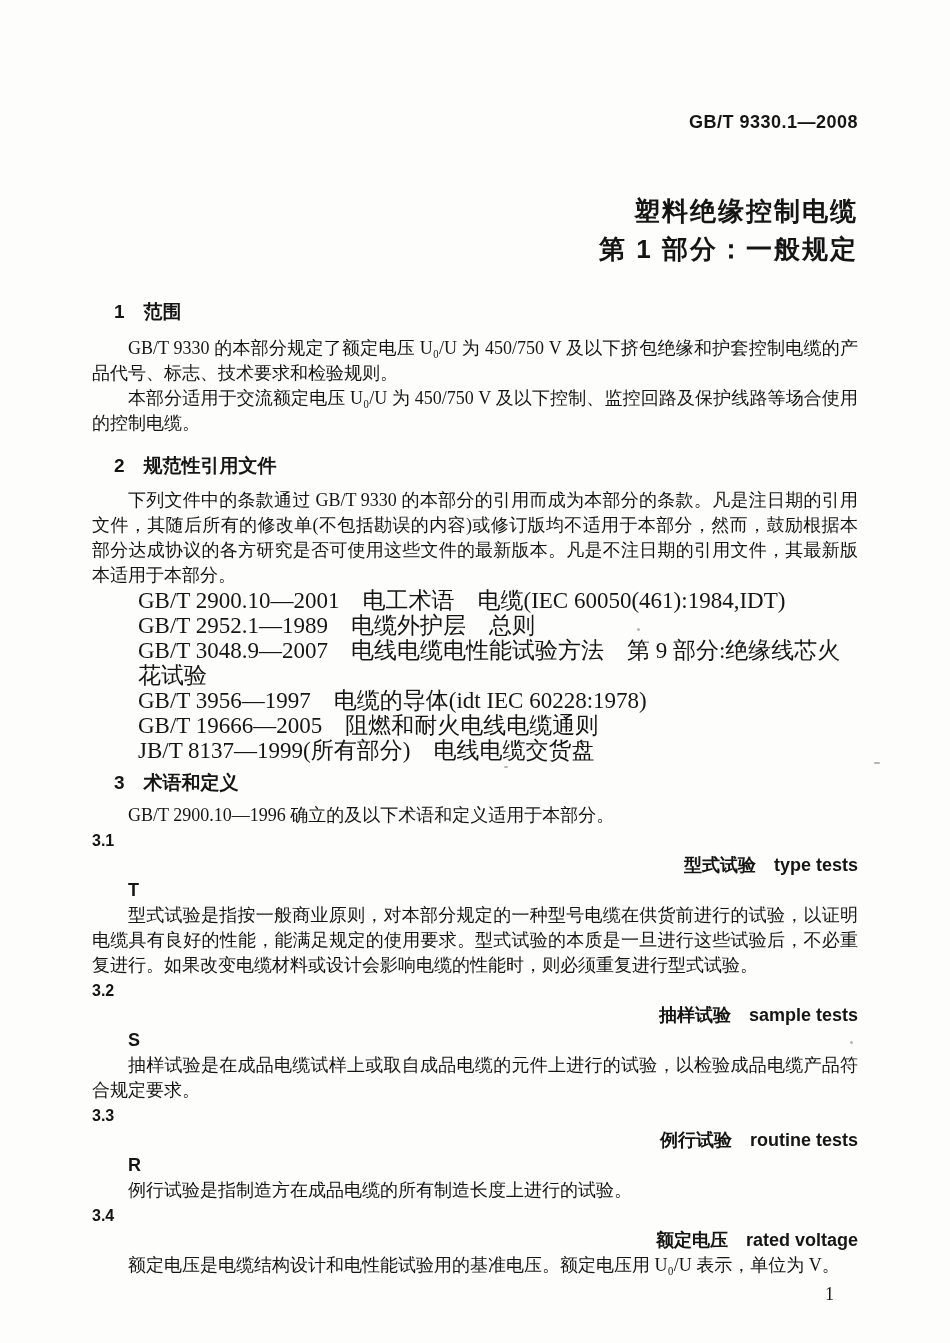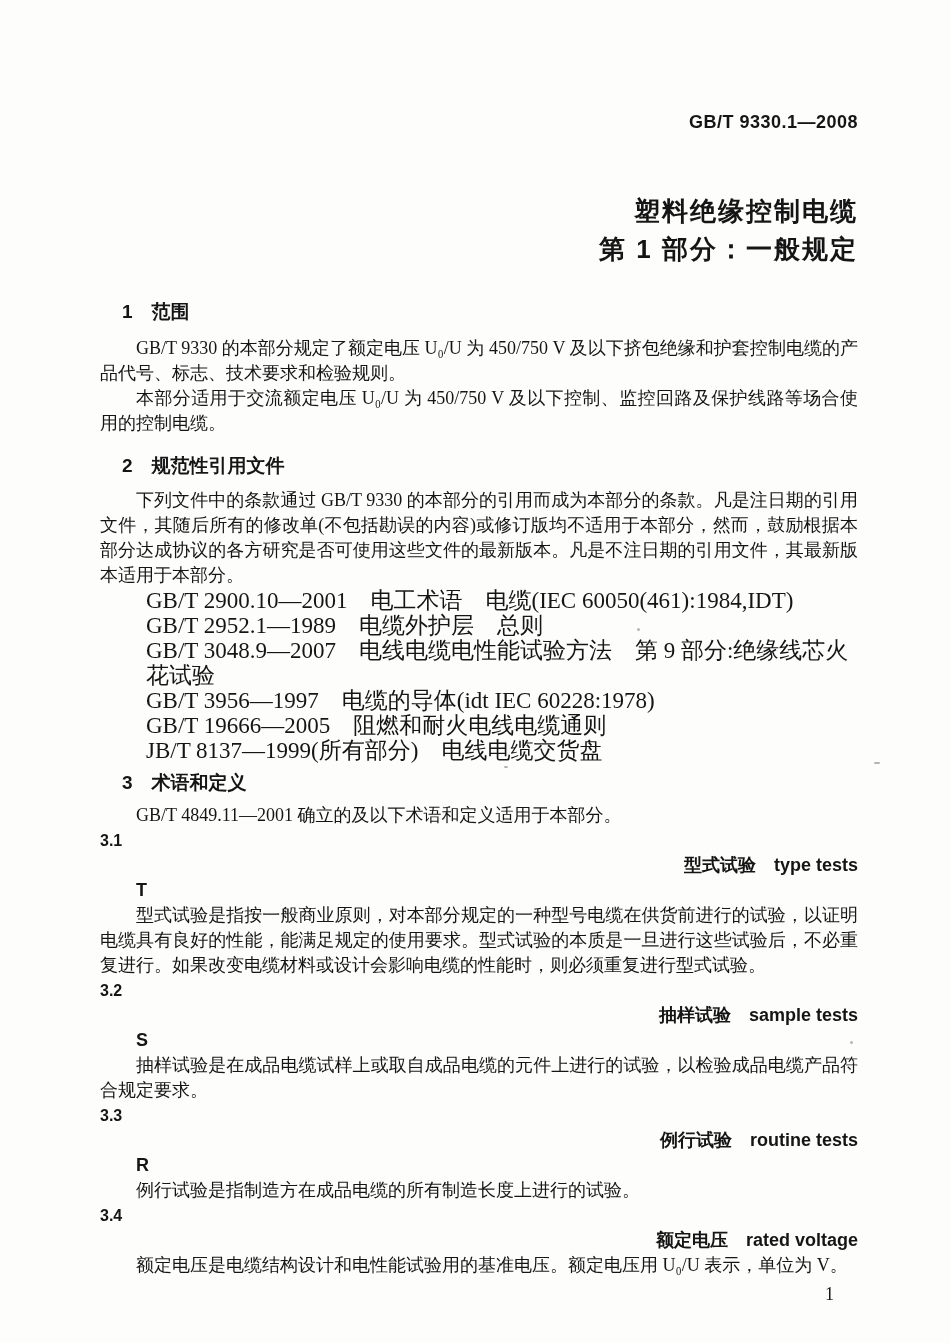--- a/index.html
+++ b/index.html
@@ -11,21 +11,21 @@
     position: relative;
     width: 950px;
     height: 1343px;
     background: #fdfdfc;
     overflow: hidden;
     color: #151515;
     font-family: "Liberation Serif", "DejaVu Serif", serif;
   }
   .content {
     position: absolute;
-    left: 100px;
+    left: 92px;
     right: 92px;
     top: 0;
   }
   .doc-number {
     padding-top: 112px;
     text-align: right;
     font-family: "Liberation Sans", "DejaVu Sans", sans-serif;
     font-weight: bold;
     font-size: 18px;
     line-height: 20px;
@@ -135,21 +135,21 @@
     <div class="sec-heading">2　规范性引用文件</div>
     <p class="body">下列文件中的条款通过 GB/T 9330 的本部分的引用而成为本部分的条款。凡是注日期的引用文件，其随后所有的修改单(不包括勘误的内容)或修订版均不适用于本部分，然而，鼓励根据本部分达成协议的各方研究是否可使用这些文件的最新版本。凡是不注日期的引用文件，其最新版本适用于本部分。</p>
     <p class="ref-line">GB/T 2900.10—2001　电工术语　电缆(IEC 60050(461):1984,IDT)</p>
     <p class="ref-line">GB/T 2952.1—1989　电缆外护层　总则</p>
     <p class="ref-line">GB/T 3048.9—2007　电线电缆电性能试验方法　第 9 部分:绝缘线芯火花试验</p>
     <p class="ref-line">GB/T 3956—1997　电缆的导体(idt IEC 60228:1978)</p>
     <p class="ref-line">GB/T 19666—2005　阻燃和耐火电线电缆通则</p>
     <p class="ref-line">JB/T 8137—1999(所有部分)　电线电缆交货盘</p>
 
     <div class="sec-heading third">3　术语和定义</div>
-    <p class="body">GB/T 4849.11—2001 确立的及以下术语和定义适用于本部分。</p>
+    <p class="body">GB/T 2900.10—1996 确立的及以下术语和定义适用于本部分。</p>
 
     <div>
       <p class="clause-num">3.1</p>
       <p class="term-line">型式试验　type tests</p>
       <p class="symbol-line">T</p>
       <p class="body">型式试验是指按一般商业原则，对本部分规定的一种型号电缆在供货前进行的试验，以证明电缆具有良好的性能，能满足规定的使用要求。型式试验的本质是一旦进行这些试验后，不必重复进行。如果改变电缆材料或设计会影响电缆的性能时，则必须重复进行型式试验。</p>
     </div>
 
     <div>
       <p class="clause-num">3.2</p>

